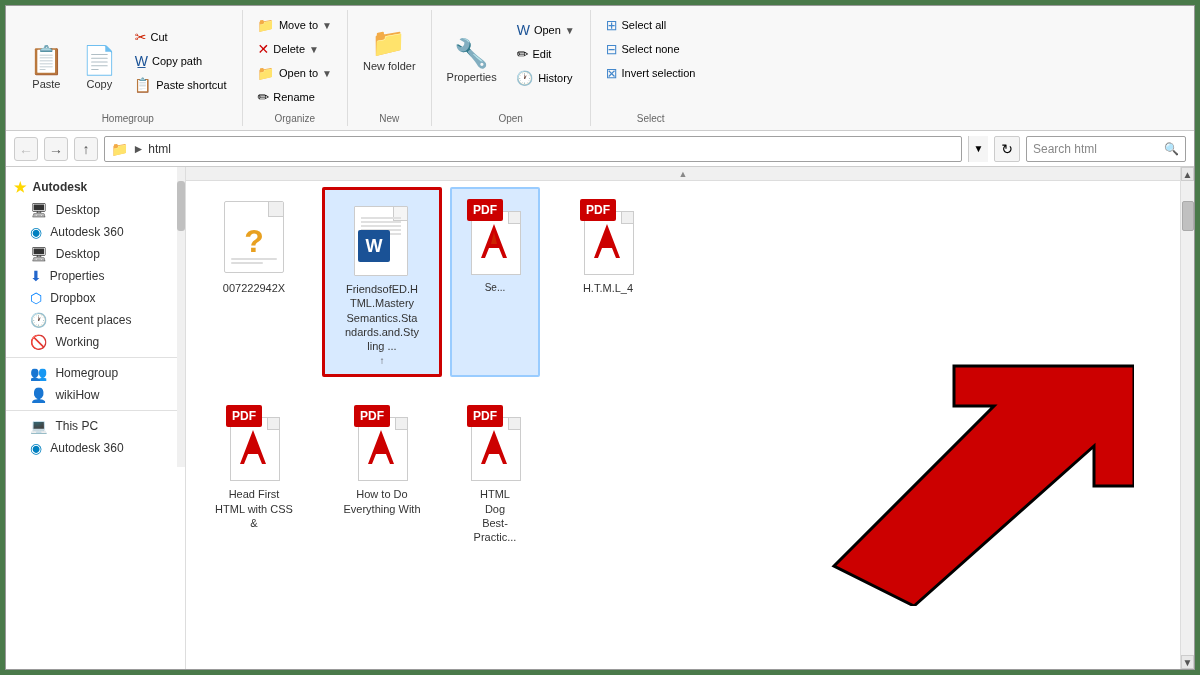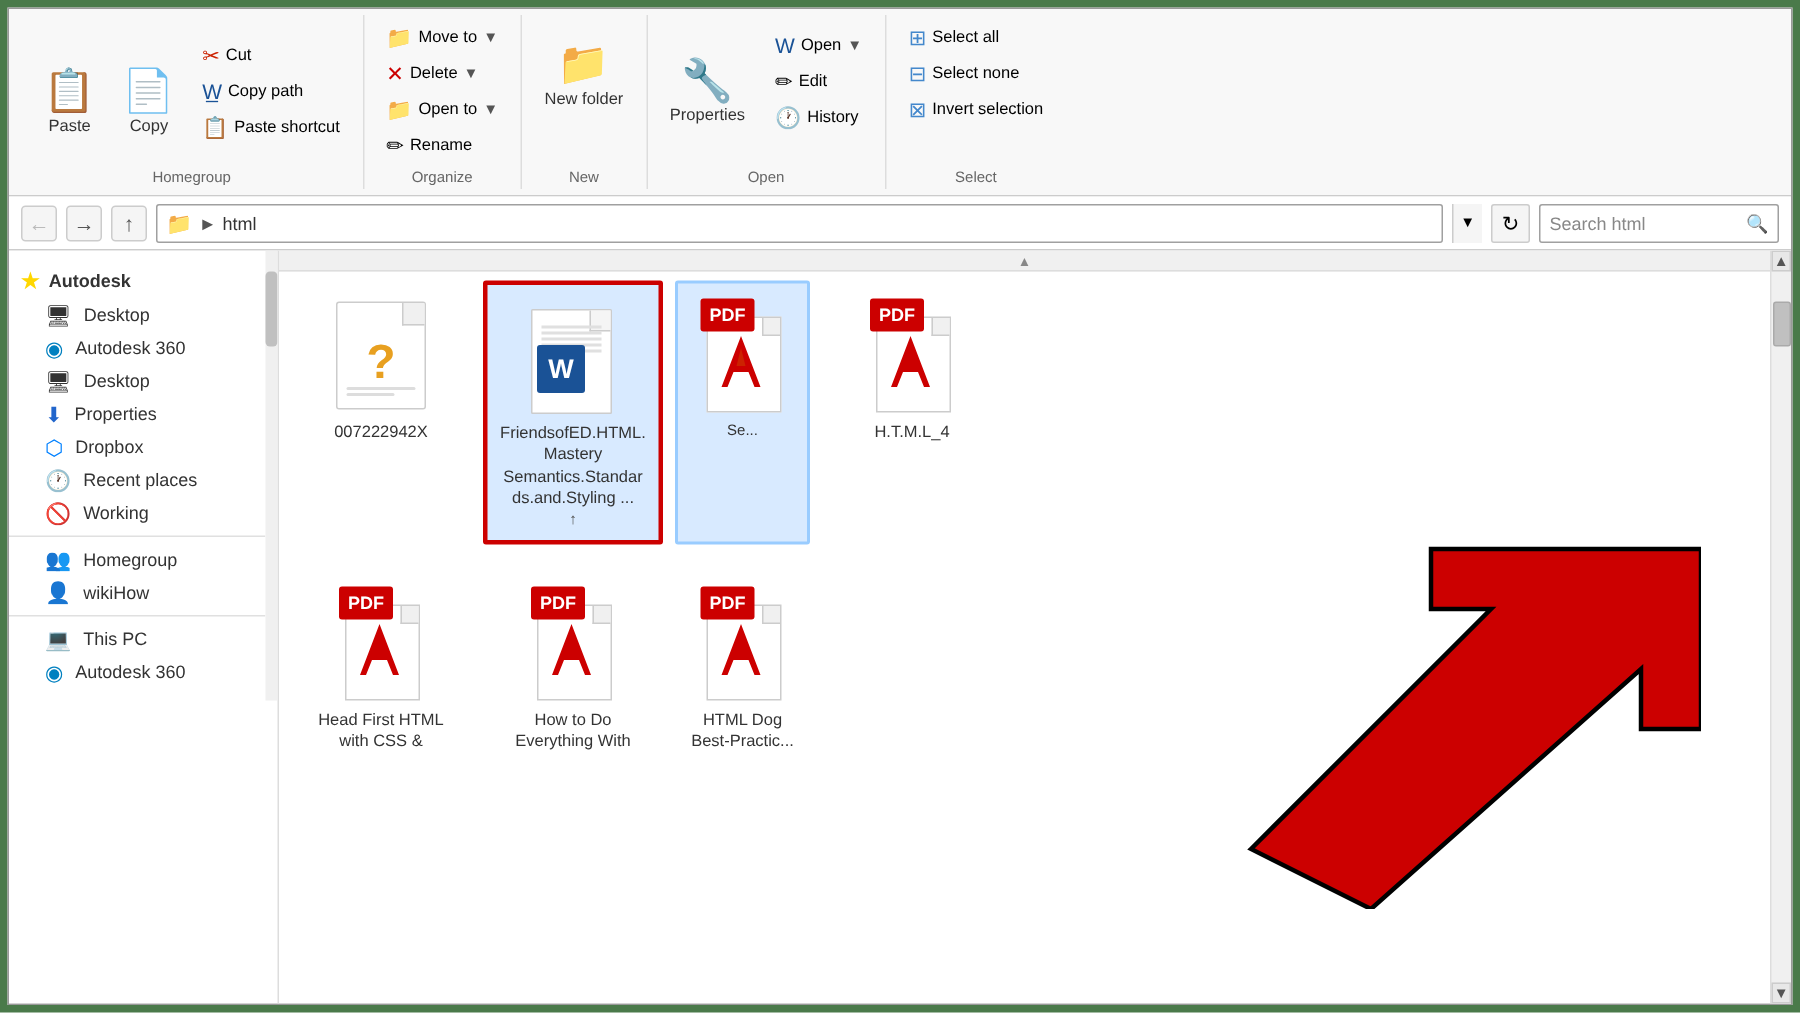--- a/index.html
+++ b/index.html
@@ -237,21 +237,21 @@
       align-content: flex-start;
       gap: 8px;
       overflow-y: auto;
     }
 
     .file-item {
       width: 120px;
       display: flex;
       flex-direction: column;
       align-items: center;
-      padding: 8px 8px;
+      padding: 8px 19px;
       cursor: pointer;
       border: 2px solid transparent;
       border-radius: 2px;
       text-align: center;
     }
     .file-item.selected { background: #cde8ff; border-color: #99ccff; }
     .file-item.highlighted { border: 3px solid #cc0000; background: #e8f0f8; }
 
     .file-icon-area {
       width: 80px;

